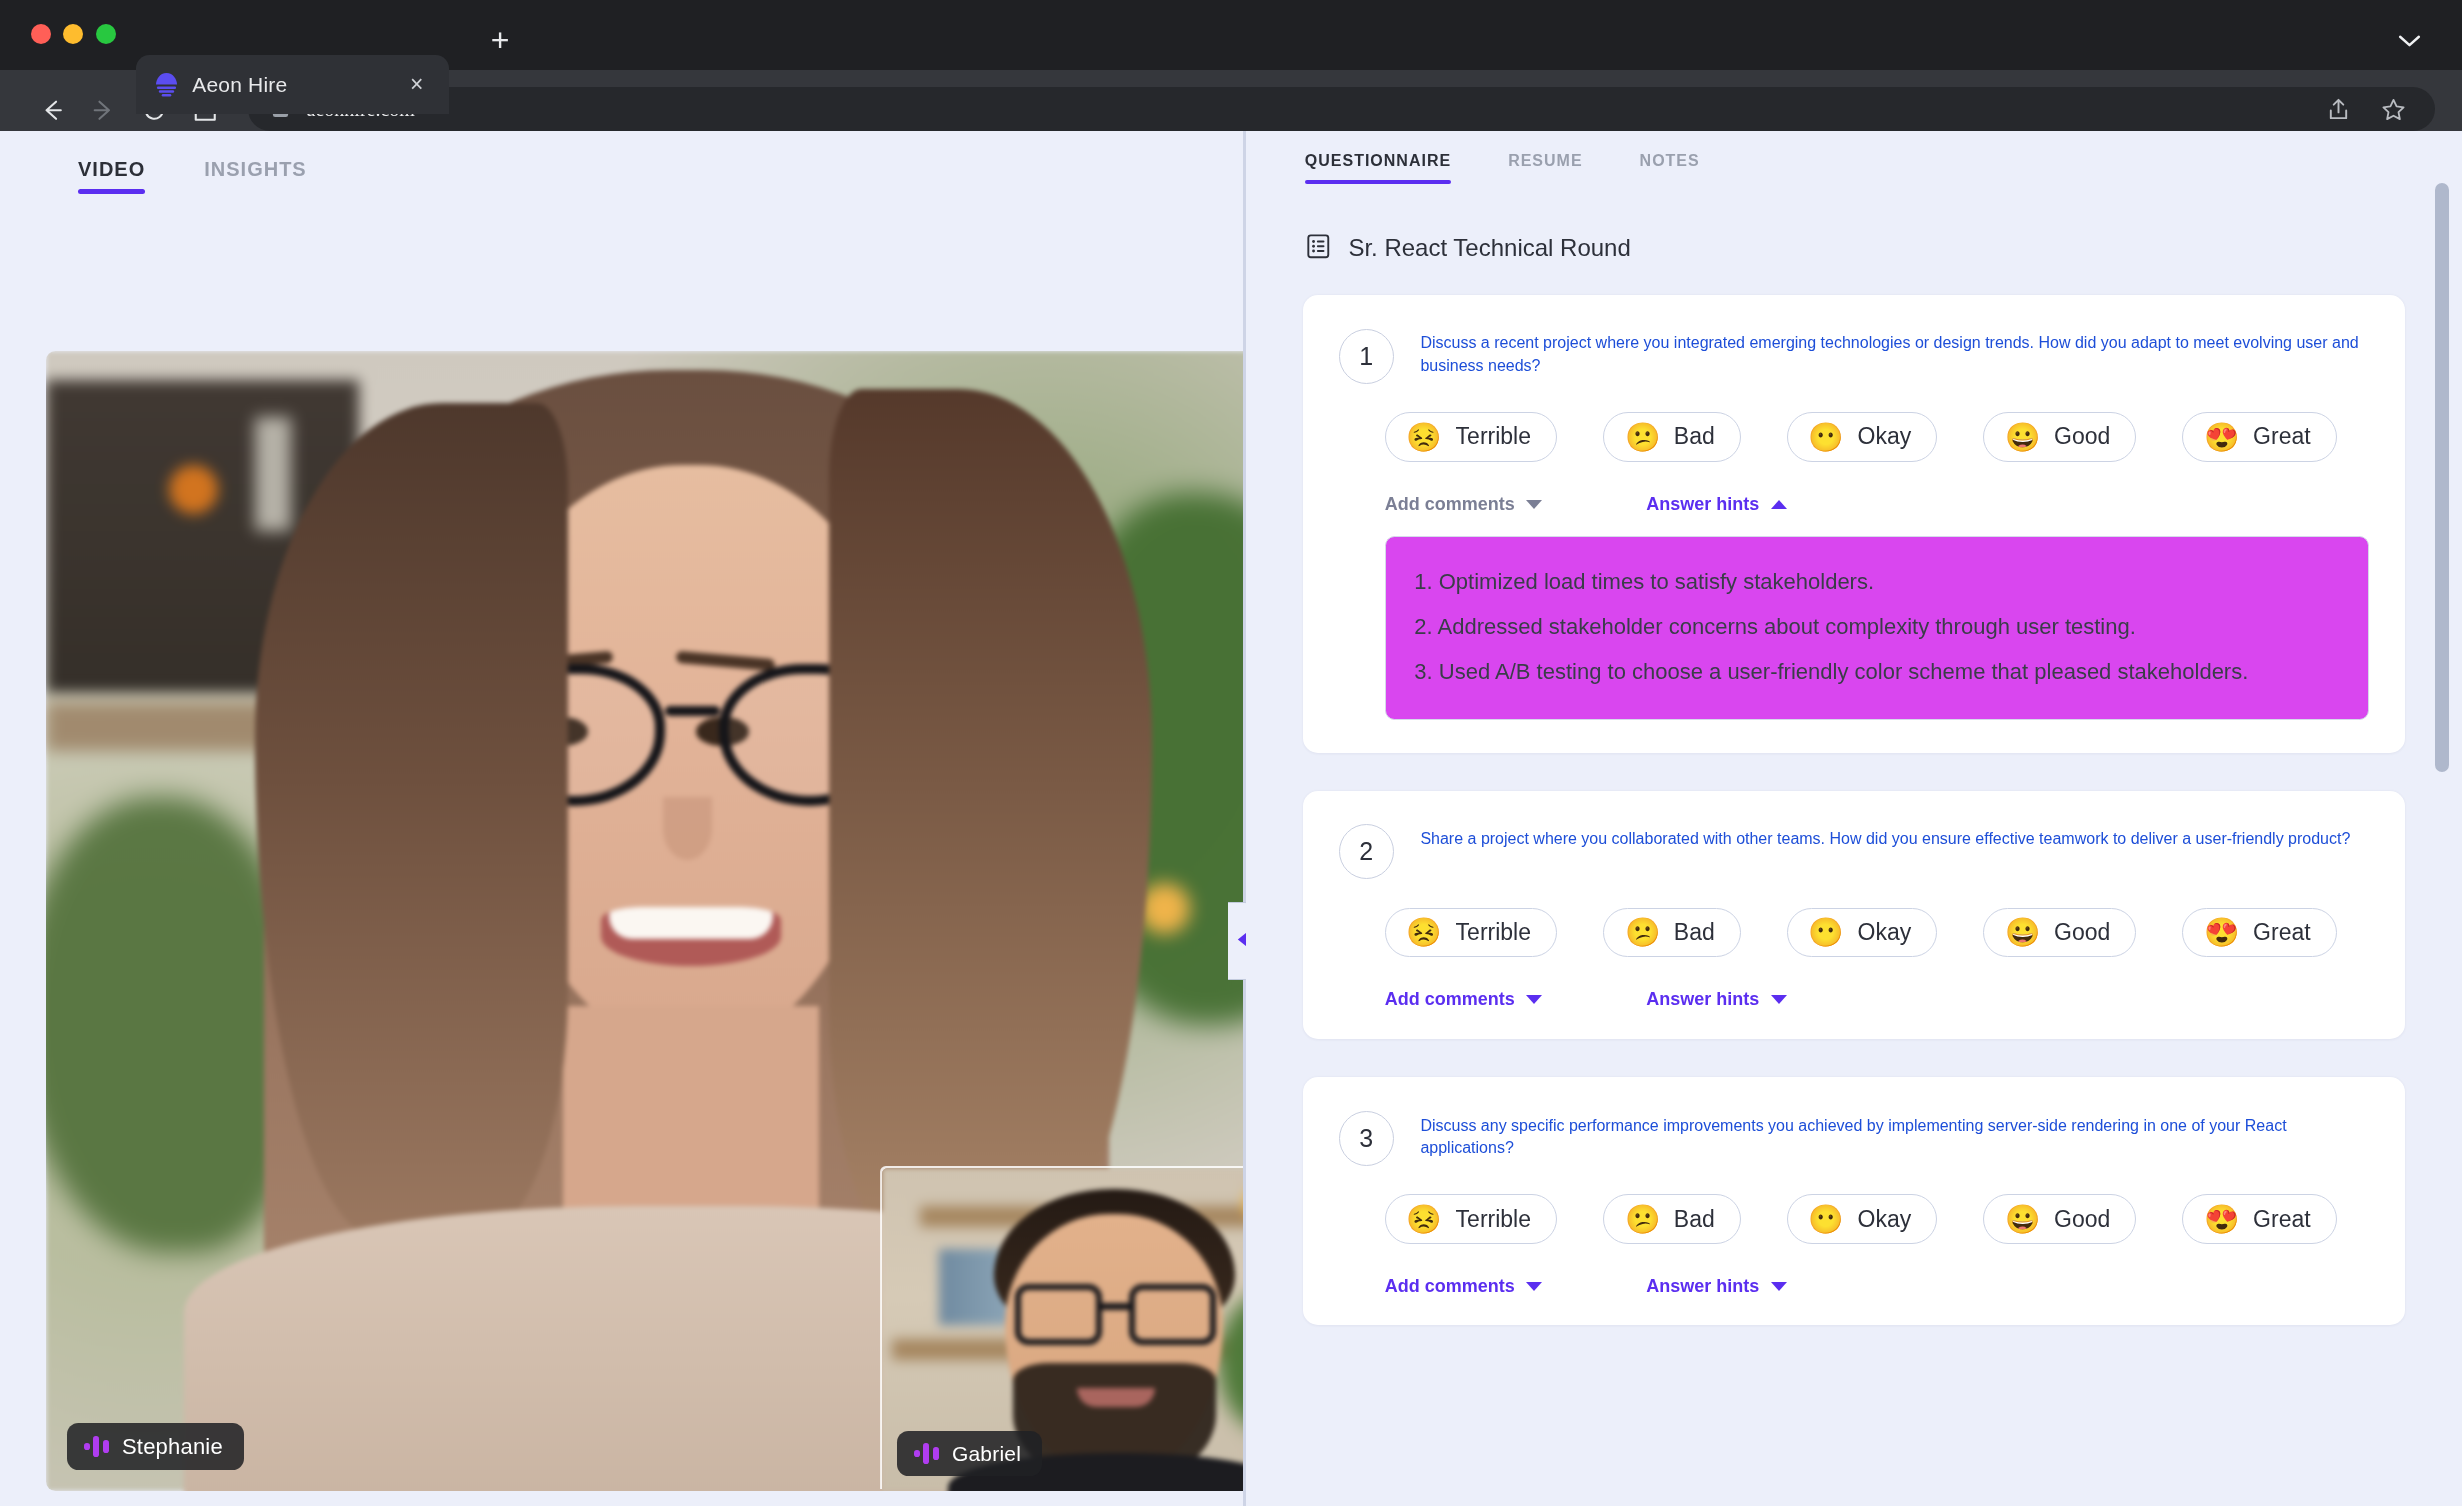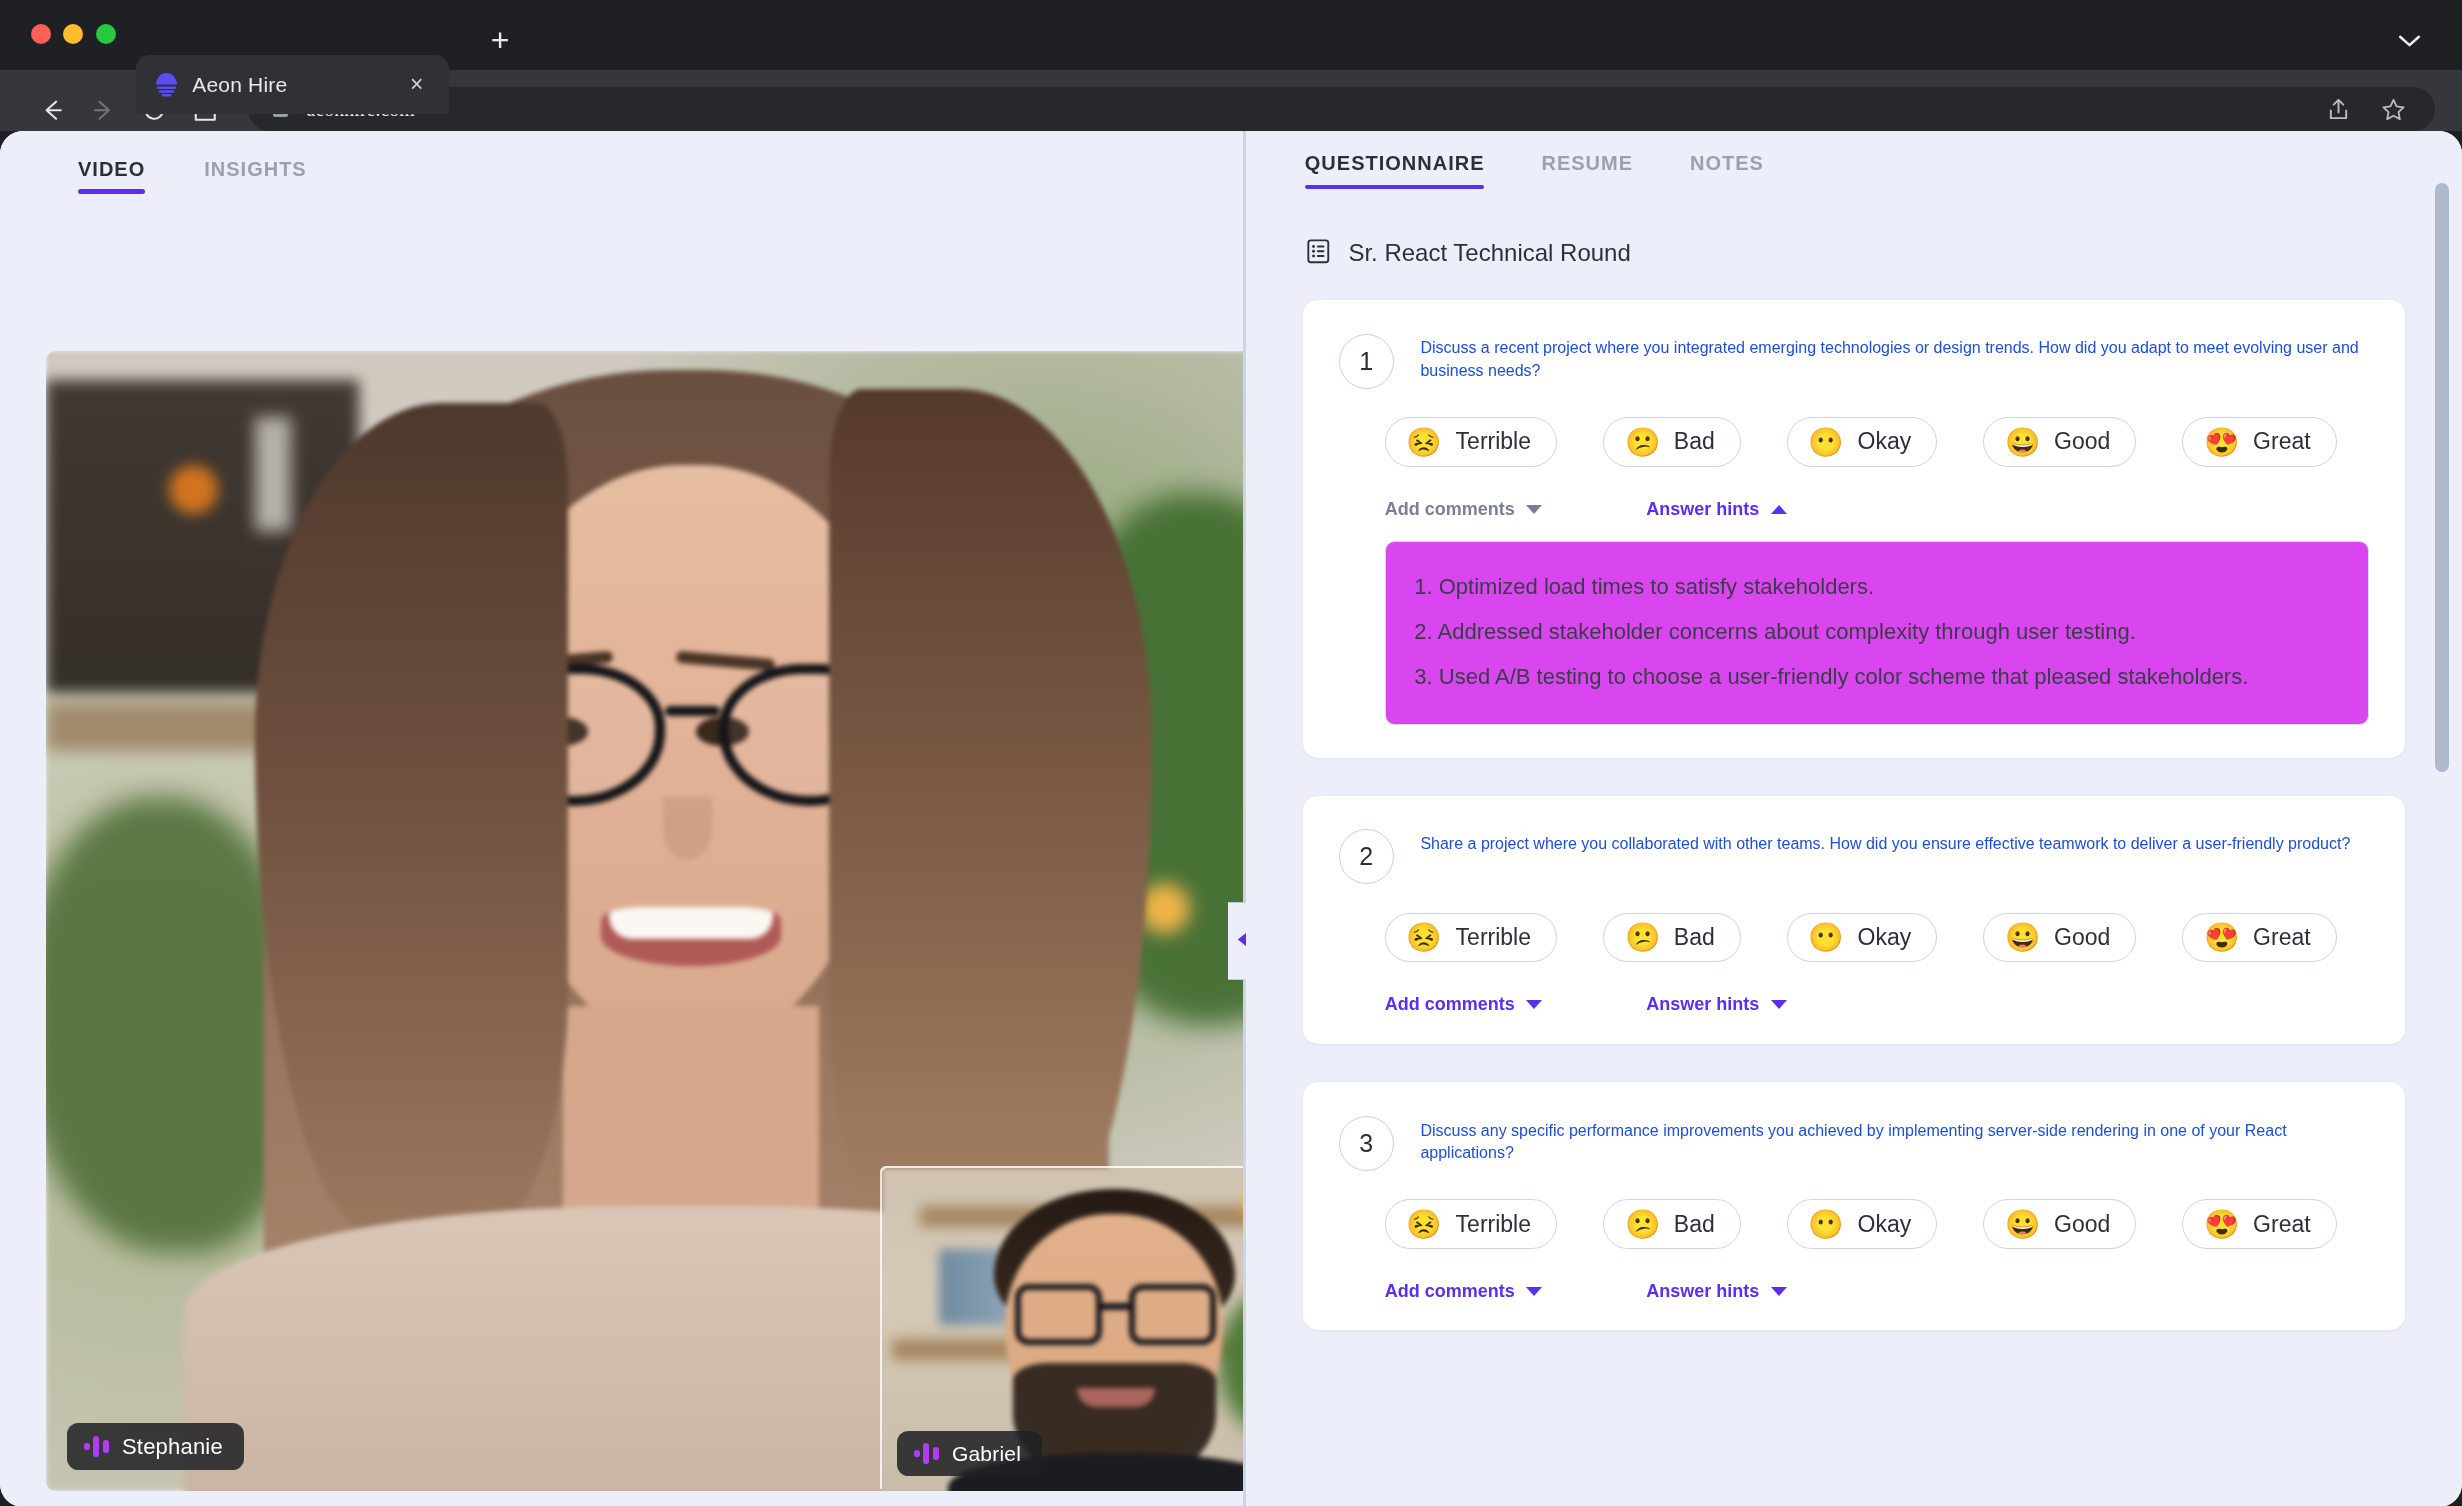--- a/index.html
+++ b/index.html
@@ -53,21 +53,21 @@
   .nav-btn.disabled { color: #70747a; }
   .urlbar {
     flex: 1; height: 44px; margin-left: 17px; margin-right: 0;
     background: #26282c; border-radius: 22px;
     display: flex; align-items: center; padding: 0 23px; gap: 17px;
   }
   .url-text { color: #e9eaec; font-size: 20px; flex: 1; }
   .url-action { width: 38px; height: 38px; display: flex; align-items: center; justify-content: center; color: #b9bcc1; cursor: pointer; }
 
   
-  .page { flex: 1; display: flex; background: #eceffa; position: relative; overflow: hidden; border-radius: 23px; }
+  .page { flex: 1; display: flex; background: #eceffa; position: relative; overflow: hidden; }
 
   
   .left-panel { width: 1243px; flex: 0 0 1243px; position: relative; background: #eceffa; }
   .lp-tabs { display: flex; gap: 0; padding: 26.6px 0 0 78px; }
   .lp-tab { padding: 0 0 13.3px 0; margin-right: 59px; cursor: pointer; position: relative; }
   .lp-tab span { font-size: 20px; letter-spacing: 1px; font-weight: 600; color: #9aa0ae; }
   .lp-tab.active span { color: #2c2f38; }
   .lp-tab.active::after {
     content:""; position: absolute; left: 0; right: 0; bottom: 0; height: 4.7px;
     background: #5b2ef0; border-radius: 2.8px;
@@ -198,21 +198,21 @@
     background: #eceffa; border: 1.9px solid #c2cadd; border-left: none;
     border-radius: 0 13.3px 13.3px 0;
     display:flex; align-items:center; justify-content:center; cursor:pointer;
   }
 
   
   .right-panel { flex: 1; position: relative; overflow: hidden; background: #eceffa; }
   .rp-inner { position:absolute; inset:0; padding: 21px 0 0 0; }
   .rp-tabs { display:flex; padding-left: 59px; }
   .rp-tab { margin-right: 57px; padding-bottom: 14.2px; cursor:pointer; position:relative; }
-  .rp-tab span { font-size: 20px; letter-spacing: 1px; font-weight: 600; color: #9aa0ae; }
+  .rp-tab span { font-size: 16px; letter-spacing: 1px; font-weight: 600; color: #9aa0ae; }
   .rp-tab.active span { color: #2c2f38; }
   .rp-tab.active::after {
     content:""; position:absolute; left:0; right:0; bottom:0; height:4.7px; background:#5b2ef0; border-radius:2.8px;
   }
 
   .round-title { display:flex; align-items:center; gap:17px; padding: 49px 0 0 59px; }
   .round-title .label { font-size: 24px; color: #2d303a; }
 
   .cards { padding: 32px 57px 38px 57px; }
   .qcard {

